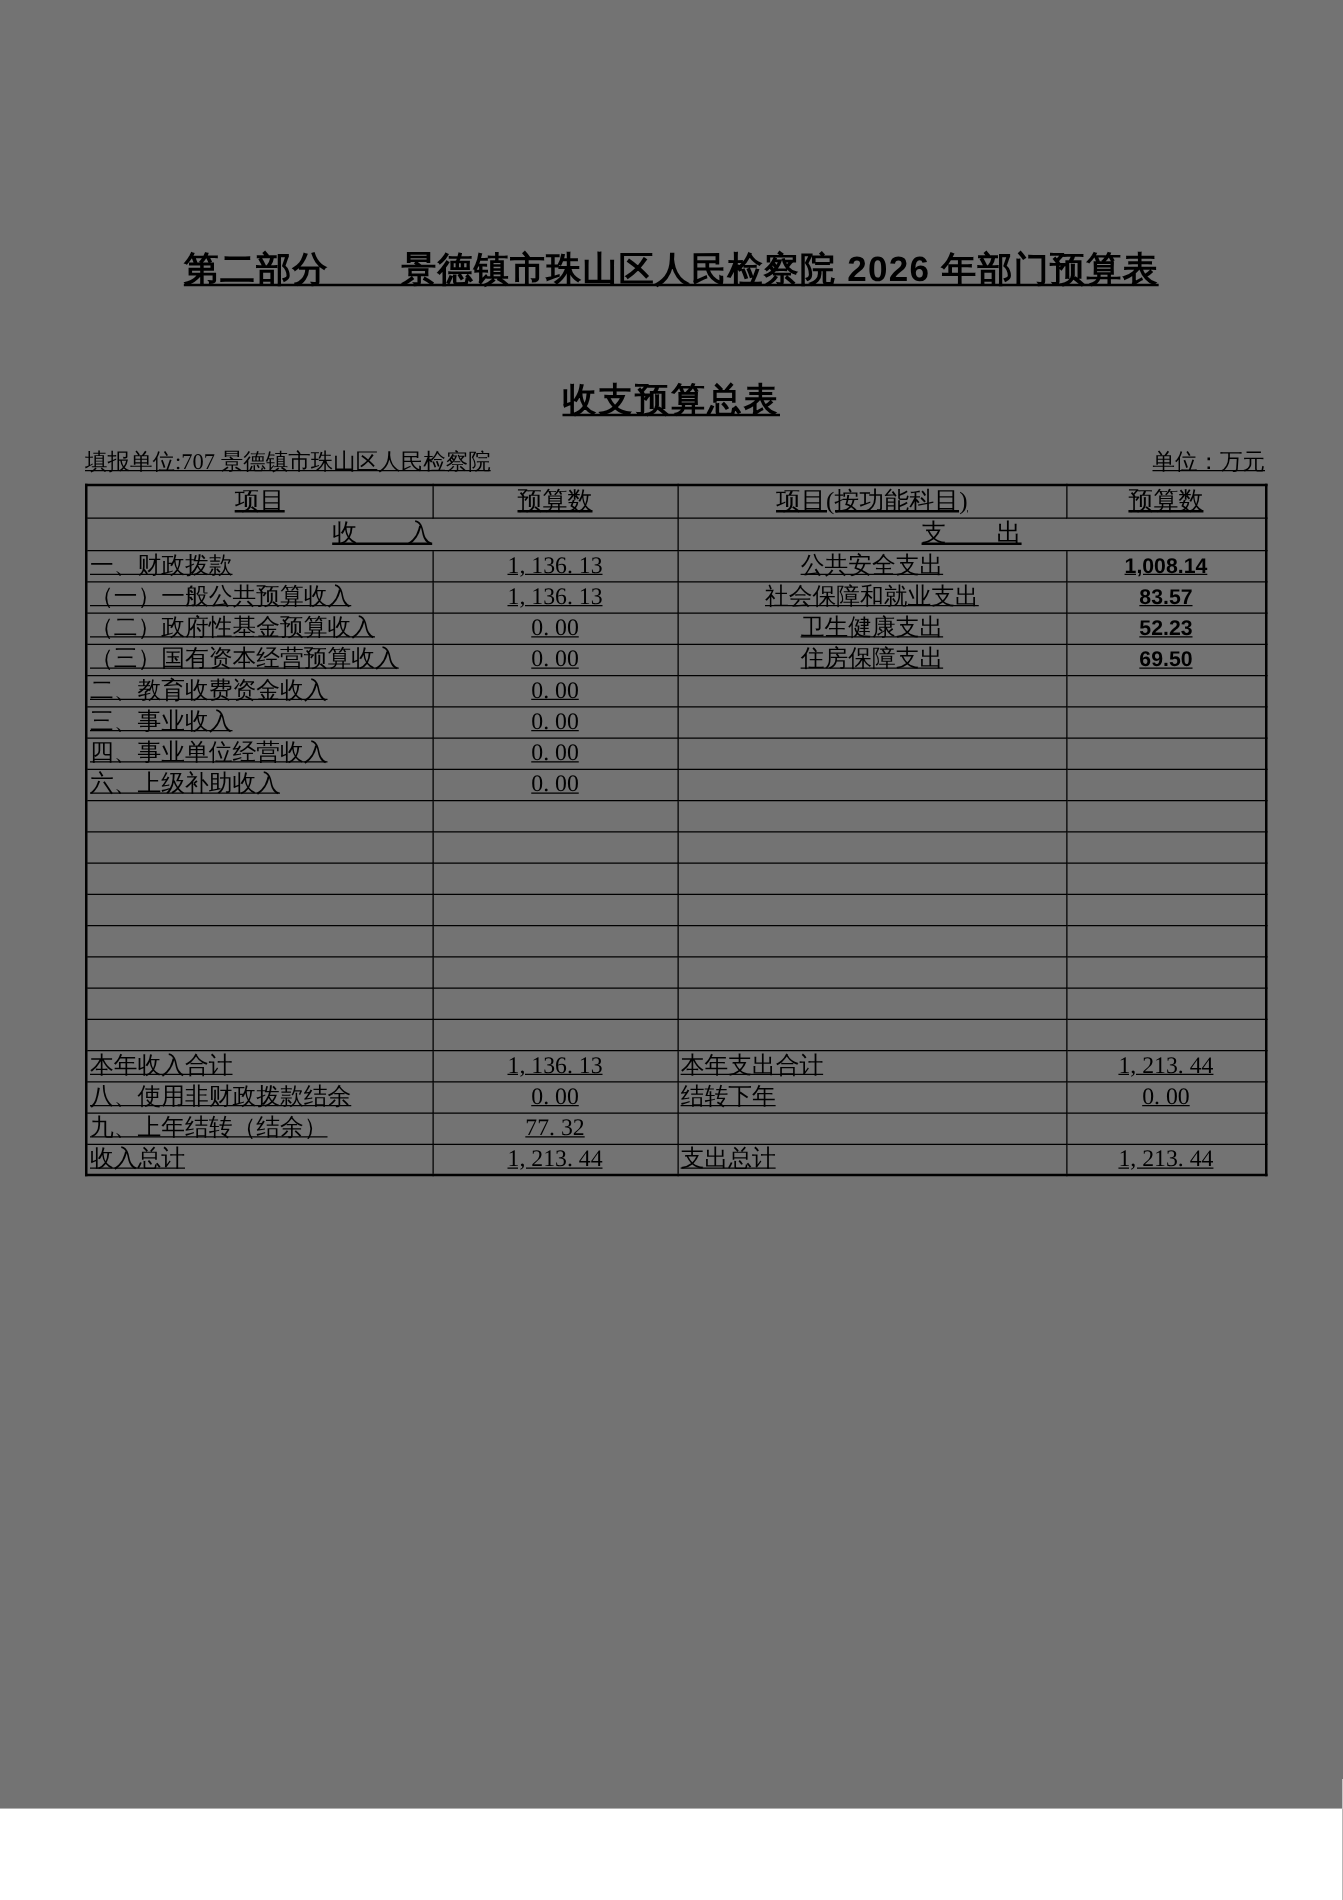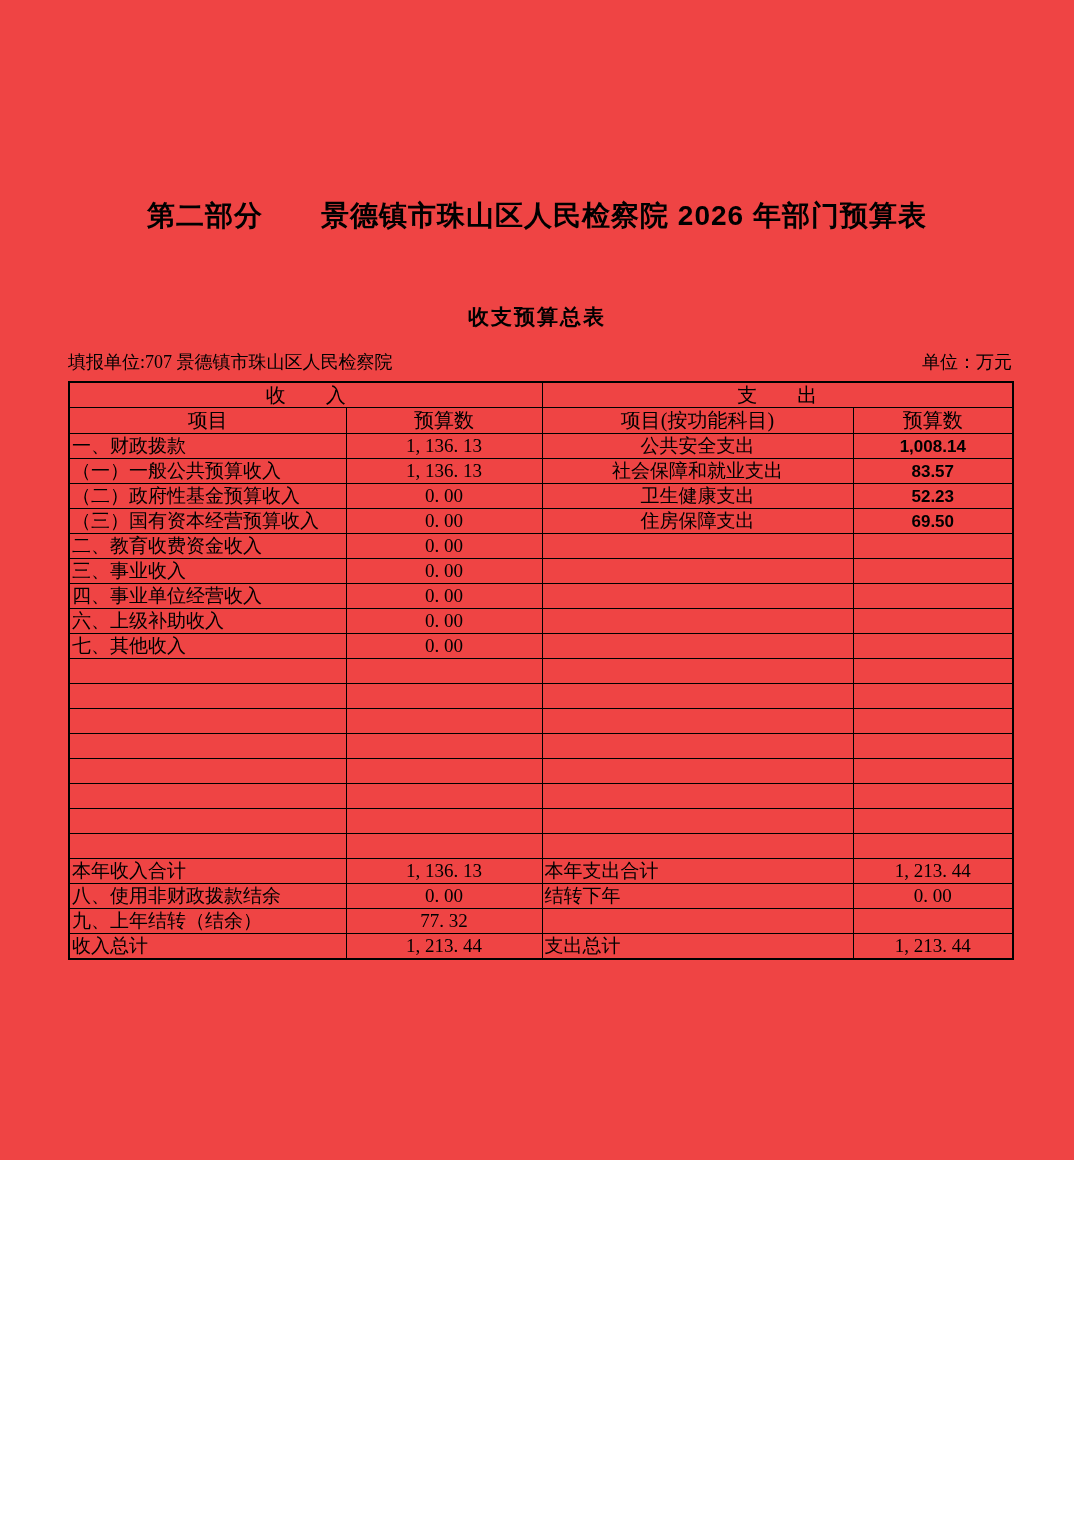--- a/index.html
+++ b/index.html
@@ -1,41 +1,42 @@
 <!DOCTYPE html>
 <html><head>
 <meta charset="utf-8">
 <style>
   * { box-sizing: border-box; }
   html, body { margin: 0; padding: 0; background: #ffffff; }
   .page {
     position: relative;
     width: 1074px;
-    height: 1160px;
-    background: #ef4444;
+    height: 1447px;
+    background: #737373;
     color: #000000;
     font-family: "Liberation Serif", "DejaVu Serif", serif;
     overflow: hidden;
+    text-decoration: underline;
   }
   .title {
     margin: 0;
     padding-top: 200px;
     text-align: center;
     font-family: "Liberation Sans", "DejaVu Sans", sans-serif;
     font-weight: bold;
     font-size: 28px;
     letter-spacing: 1px;
     line-height: 1.15;
   }
   .subtitle {
     margin: 74px 0 0 0;
     text-align: center;
     font-family: "Liberation Serif", "DejaVu Serif", serif;
     font-weight: bold;
-    font-size: 21px;
+    font-size: 27px;
     letter-spacing: 2px;
     line-height: 1.1;
   }
   .meta {
     display: flex;
     justify-content: space-between;
     align-items: flex-end;
     margin: 23px 62px 0 68px;
     font-size: 18px;
     line-height: 1.2;
@@ -85,29 +86,29 @@
   </div>
   <table class="budget">
     <colgroup>
       <col class="c1">
         <col class="c2">
         <col class="c3">
         <col class="c4">
     </colgroup>
     <thead>
       <tr>
-        <th colspan="2">收　　入</th>
-        <th colspan="2">支　　出</th>
-      </tr>
-      <tr>
         <th>项目</th>
         <th>预算数</th>
         <th>项目(按功能科目)</th>
         <th>预算数</th>
       </tr>
+      <tr>
+        <th colspan="2">收　　入</th>
+        <th colspan="2">支　　出</th>
+      </tr>
     </thead>
     <tbody id="table-body">
         <tr>
           <td class="cell-item">一、财政拨款</td>
           <td class="cell-num">1, 136. 13</td>
           <td class="cell-center">公共安全支出</td>
           <td class="cell-num sans">1,008.14</td>
         </tr>
         <tr>
           <td class="cell-item indent">（一）一般公共预算收入</td>
@@ -140,26 +141,20 @@
           <td class="cell-num"></td>
         </tr>
         <tr>
           <td class="cell-item">四、事业单位经营收入</td>
           <td class="cell-num">0. 00</td>
           <td class="cell-item"></td>
           <td class="cell-num"></td>
         </tr>
         <tr>
           <td class="cell-item">六、上级补助收入</td>
-          <td class="cell-num">0. 00</td>
-          <td class="cell-item"></td>
-          <td class="cell-num"></td>
-        </tr>
-        <tr>
-          <td class="cell-item">七、其他收入</td>
           <td class="cell-num">0. 00</td>
           <td class="cell-item"></td>
           <td class="cell-num"></td>
         </tr>
         <tr>
           <td class="cell-item"></td>
           <td class="cell-num"></td>
           <td class="cell-item"></td>
           <td class="cell-num"></td>
         </tr>

